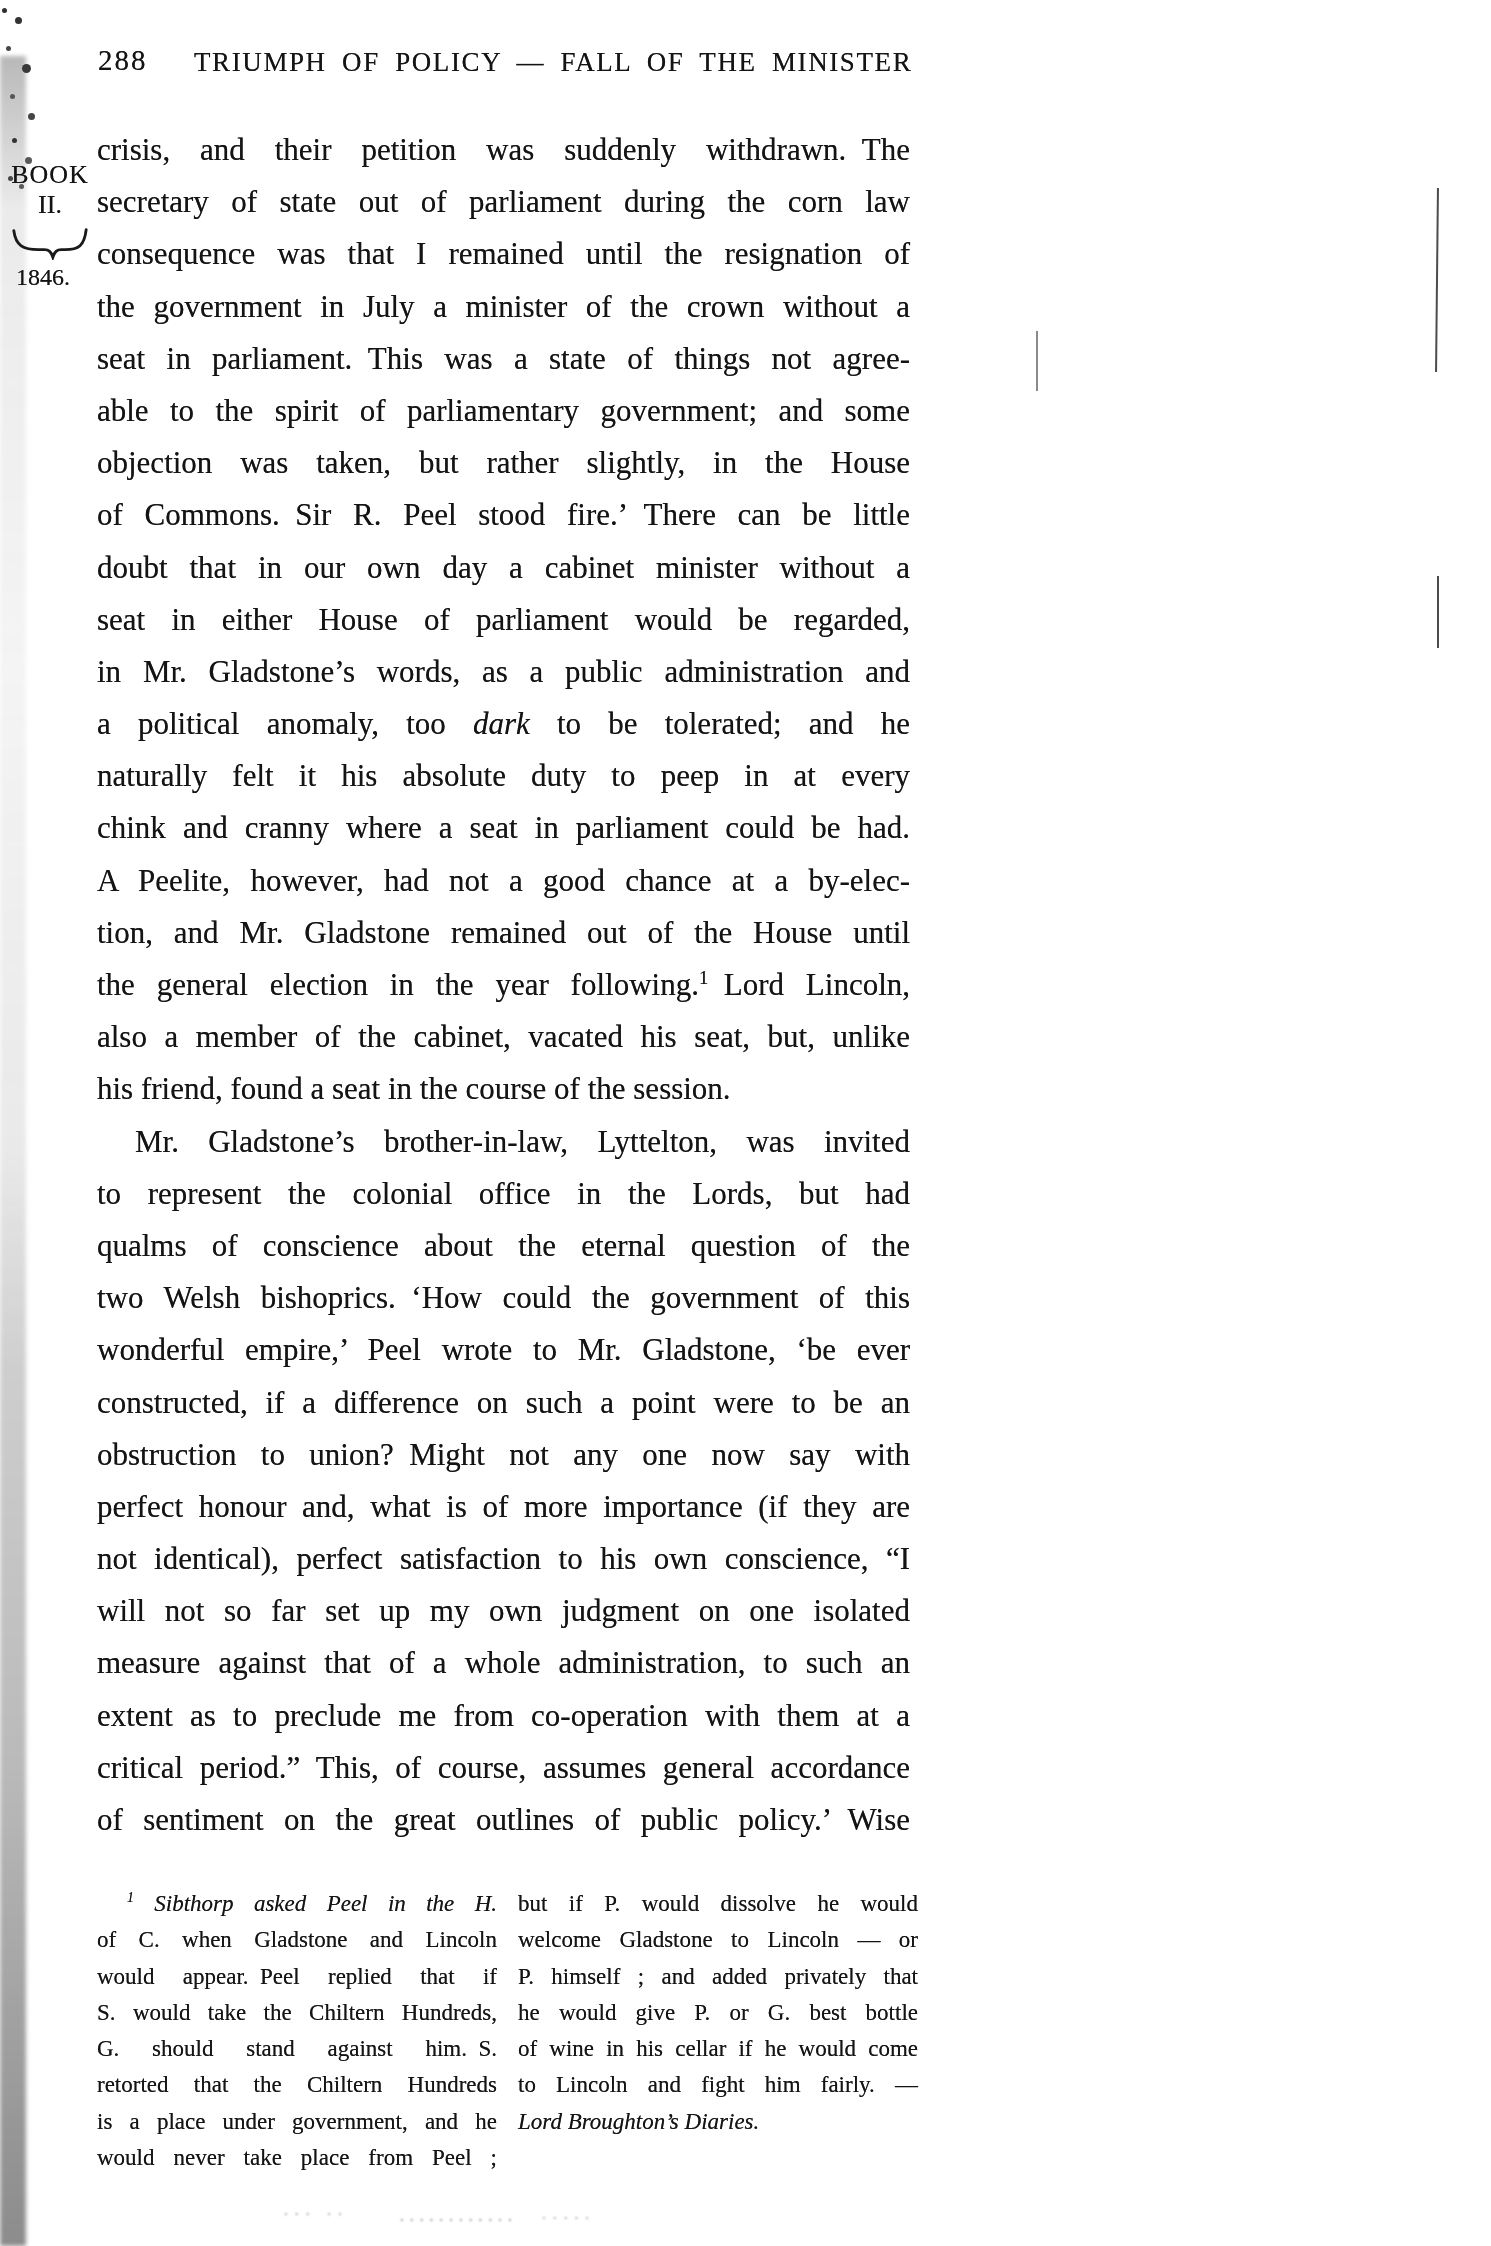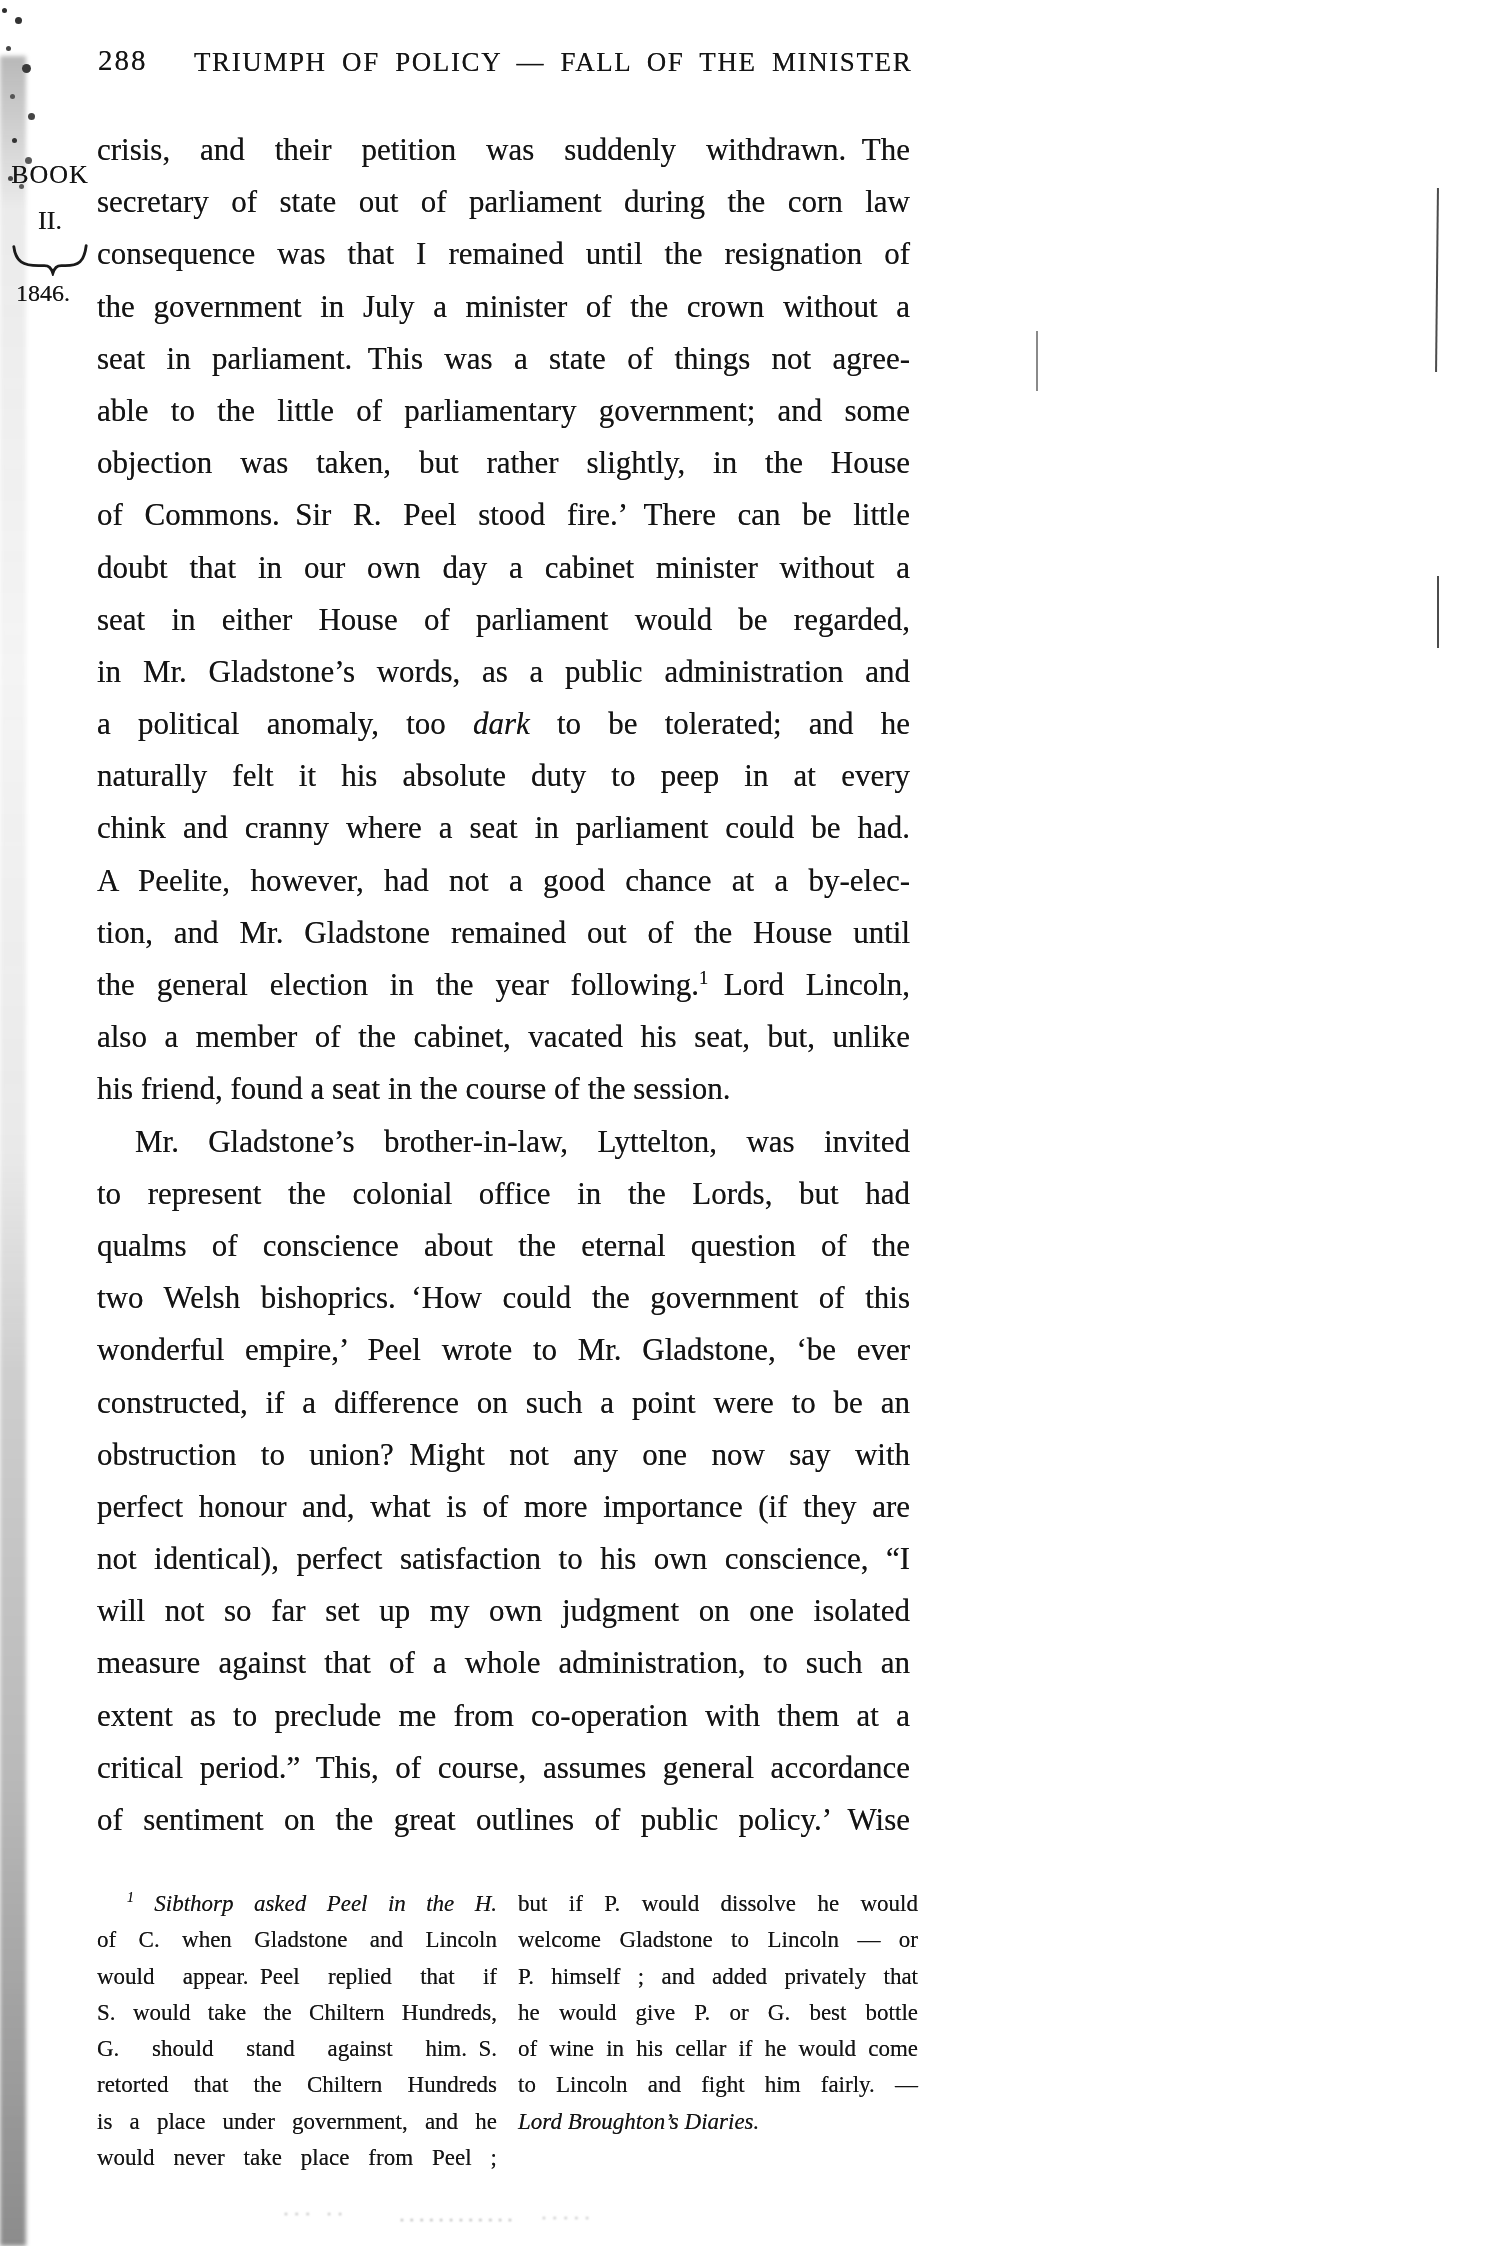--- a/index.html
+++ b/index.html
@@ -18,21 +18,21 @@
     font-size:29px;letter-spacing:2px;
   }
   .running-title{
     position:absolute;left:194px;top:47px;width:772px;
     font-size:27px;letter-spacing:1.6px;word-spacing:7px;
     white-space:nowrap;
   }
   
   .margin-notes{position:absolute;left:4px;top:136px;width:92px;text-align:center;}
   .m-book{font-size:26px;letter-spacing:1px;margin-top:24px;}
-  .m-num{font-size:26px;margin-top:16px;}
+  .m-num{font-size:26px;margin-top:0;}
   .brace{display:block;margin:6px auto 0 auto;}
   .m-year{font-size:24px;margin-top:4px;margin-right:14px;text-align:center;}
   
   .body-text{
     position:absolute;left:97px;top:124px;width:813px;
     font-size:31px;line-height:52.2px;
   }
   .line{
     text-align:justify;text-align-last:justify;
     height:52.2px;overflow:visible;white-space:normal;
@@ -107,21 +107,21 @@
     <div class="m-year">1846.</div>
   </div>
 
   <div class="body-text">
 
   <div class="line"><span>crisis, and their petition was suddenly withdrawn. The</span></div>
       <div class="line"><span>secretary of state out of parliament during the corn law</span></div>
       <div class="line"><span>consequence was that I remained until the resignation of</span></div>
       <div class="line"><span>the government in July a minister of the crown without a</span></div>
       <div class="line"><span>seat in parliament. This was a state of things not agree-</span></div>
-      <div class="line"><span>able to the little of parliamentary government; and some</span></div>
+      <div class="line"><span>able to the spirit of parliamentary government; and some</span></div>
       <div class="line"><span>objection was taken, but rather slightly, in the House</span></div>
       <div class="line"><span>of Commons. Sir R. Peel stood fire.’ There can be little</span></div>
       <div class="line"><span>doubt that in our own day a cabinet minister without a</span></div>
       <div class="line"><span>seat in either House of parliament would be regarded,</span></div>
       <div class="line"><span>in Mr. Gladstone’s words, as a public administration and</span></div>
       <div class="line"><span>a political anomaly, too </span><span class="it">dark</span><span> to be tolerated; and he</span></div>
       <div class="line"><span>naturally felt it his absolute duty to peep in at every</span></div>
       <div class="line"><span>chink and cranny where a seat in parliament could be had.</span></div>
       <div class="line"><span>A Peelite, however, had not a good chance at a by-elec-</span></div>
       <div class="line"><span>tion, and Mr. Gladstone remained out of the House until</span></div>

